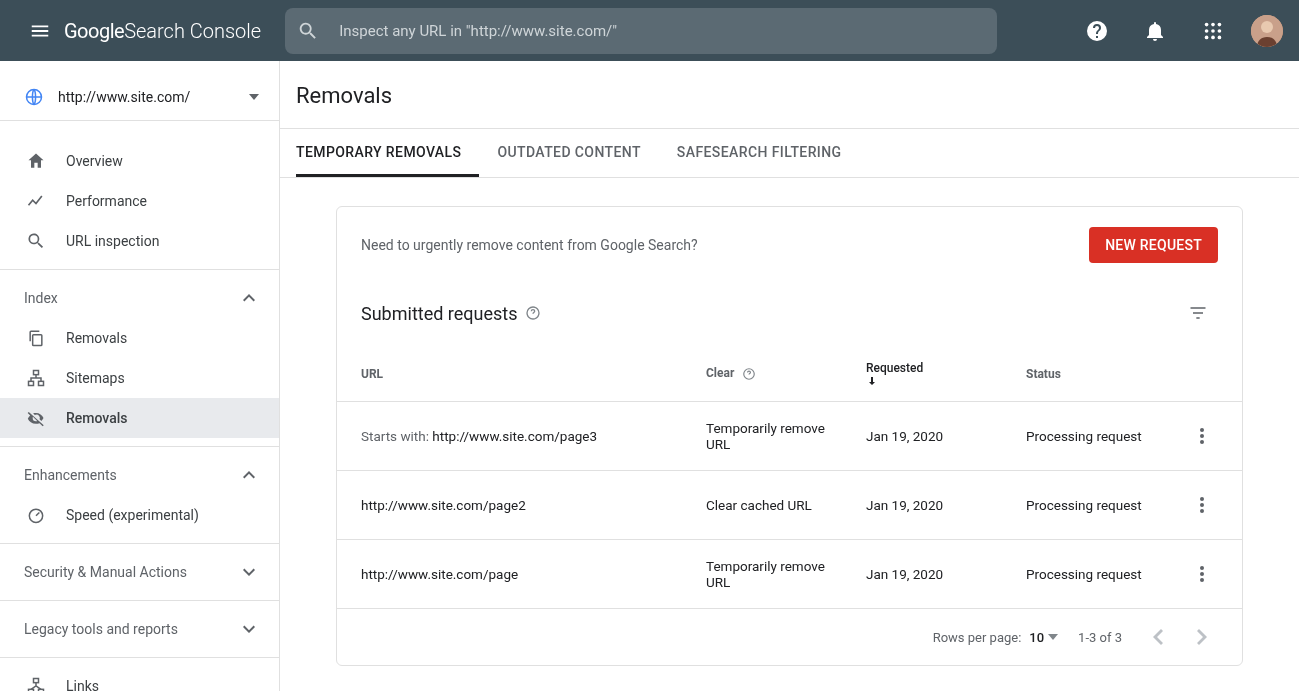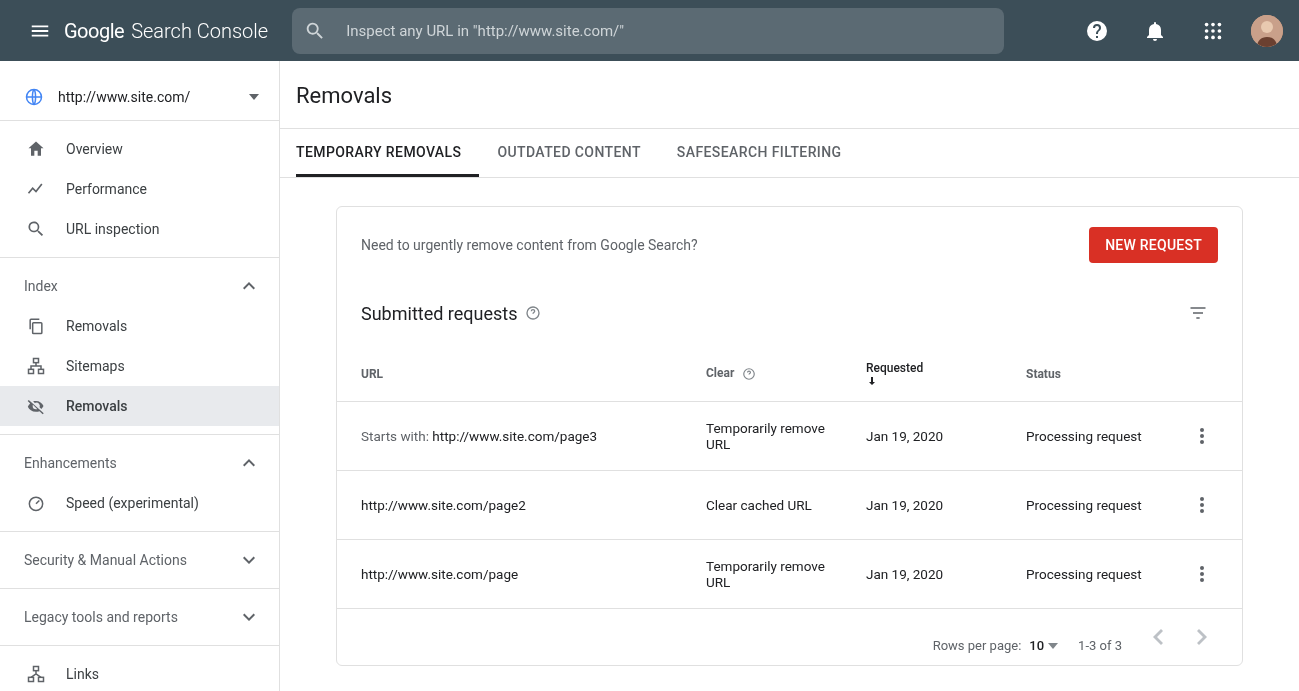--- a/index.html
+++ b/index.html
@@ -17,36 +17,36 @@
     --divider:#e0e0e0;
   }
   *{box-sizing:border-box;margin:0;padding:0;font-family:Roboto,Arial,sans-serif}
   body{width:1299px;height:691px;overflow:hidden;background:#fff}
 
   
   .header{height:61px;background:var(--header-bg);display:flex;align-items:center;padding:0 16px;color:#fff}
   .menu-btn{width:48px;height:48px;display:flex;align-items:center;justify-content:center;cursor:pointer;border-radius:50%}
   .logo{display:flex;align-items:center;font-size:20px;margin-right:24px}
   .logo-google{font-weight:400;letter-spacing:-0.5px}
-  .logo-sc{font-weight:300;margin-left:7px}
+  .logo-sc{font-weight:300;margin-left:0}
   .search-bar{flex:0 0 712px;height:46px;background:var(--header-search);border-radius:8px;display:flex;align-items:center;padding:0 12px}
   .search-bar input{flex:1;background:transparent;border:none;outline:none;color:#fff;font-size:15px;margin-left:20px}
   .search-bar input::placeholder{color:#cfd5d8}
   .header-spacer{flex:1}
   .header-icons{display:flex;align-items:center;gap:18px}
   .header-icon{width:40px;height:40px;display:flex;align-items:center;justify-content:center;cursor:pointer;border-radius:50%}
   .avatar{width:32px;height:32px;border-radius:50%;background:linear-gradient(135deg,#e0b090,#b07050);cursor:pointer;overflow:hidden}
 
   
   .layout{display:flex;height:calc(691px - 61px)}
   .sidebar{width:280px;border-right:1px solid var(--sidebar-border);background:var(--sidebar-bg);overflow-y:auto;padding-top:12px}
   .main{flex:1;overflow-y:auto;background:#fff}
 
   
-  .property-selector{height:48px;display:flex;align-items:center;padding:0 20px 0 24px;cursor:pointer;border-bottom:1px solid var(--divider);margin-bottom:8px}
+  .property-selector{height:48px;display:flex;align-items:center;padding:0 20px 0 24px;cursor:pointer;border-bottom:1px solid var(--divider);margin-bottom:20px}
   .property-selector .globe{width:20px;height:20px;margin-right:14px;display:flex;align-items:center;justify-content:center}
   .property-selector .prop-label{flex:1;font-size:14px;color:var(--text-primary)}
   .property-selector .dropdown-caret{color:var(--text-muted)}
 
   
   .side-item{height:40px;display:flex;align-items:center;padding:0 24px;cursor:pointer;font-size:14px;color:var(--text-sidebar);position:relative}
   .side-item.active{background:var(--active-gray);font-weight:500}
   .side-icon{width:24px;height:24px;margin-right:18px;display:flex;align-items:center;justify-content:center;color:var(--text-secondary)}
   .side-section{height:40px;display:flex;align-items:center;padding:0 24px;font-size:14px;color:var(--text-secondary);cursor:pointer;justify-content:space-between;margin-top:8px}
   .side-divider{height:1px;background:var(--divider);margin:8px 0}
@@ -81,21 +81,21 @@
   th.col-req{font-weight:500;color:var(--text-primary)}
   tbody td{font-size:13.5px;color:var(--text-primary);padding:18px 12px;border-bottom:1px solid var(--divider);vertical-align:middle}
   tbody td:first-child{padding-left:24px}
   tbody td:last-child{padding-right:24px;text-align:right}
   .url-prefix{color:var(--text-secondary)}
   .row-menu{cursor:pointer;color:var(--text-secondary);display:inline-flex;width:32px;height:32px;align-items:center;justify-content:center;border-radius:50%}
   .help-circ{width:16px;height:16px;display:inline-flex;align-items:center;justify-content:center;color:var(--text-muted)}
   .sort-arrow{margin-left:6px}
 
   
-  .pagination{display:flex;align-items:flex-end;justify-content:flex-end;gap:20px;padding:12px 24px;font-size:13px;color:var(--text-secondary)}
+  .pagination{display:flex;align-items:center;justify-content:flex-end;gap:20px;padding:12px 24px;font-size:13px;color:var(--text-secondary)}
   .page-size{display:flex;align-items:center;gap:8px}
   .page-size-value{color:var(--text-primary);font-weight:500;display:flex;align-items:center;gap:4px;cursor:pointer}
   .page-nav{display:flex;gap:12px}
   .page-nav-btn{width:32px;height:32px;display:flex;align-items:center;justify-content:center;cursor:pointer;color:#bdc1c6;border-radius:50%}
 
   svg{display:block}
 </style>
 </head>
 <body>
 

